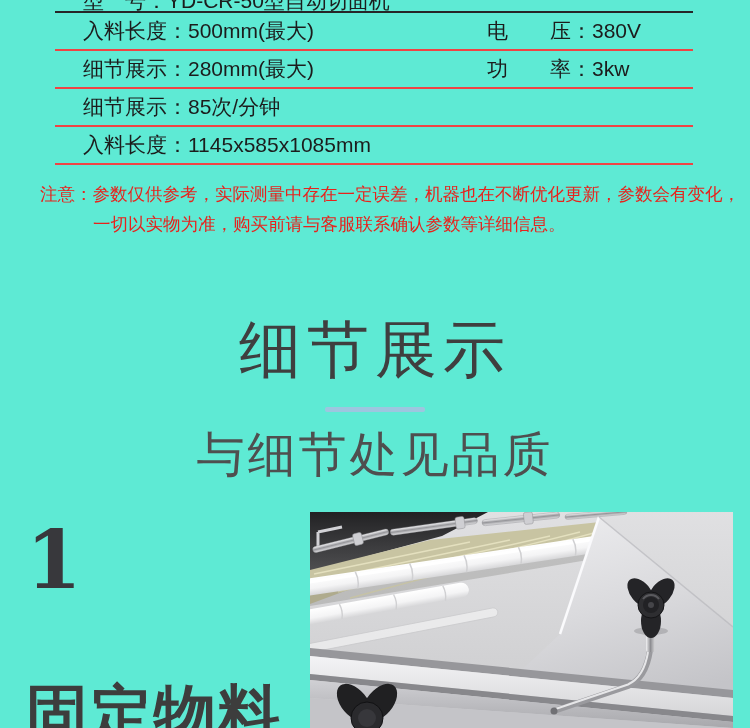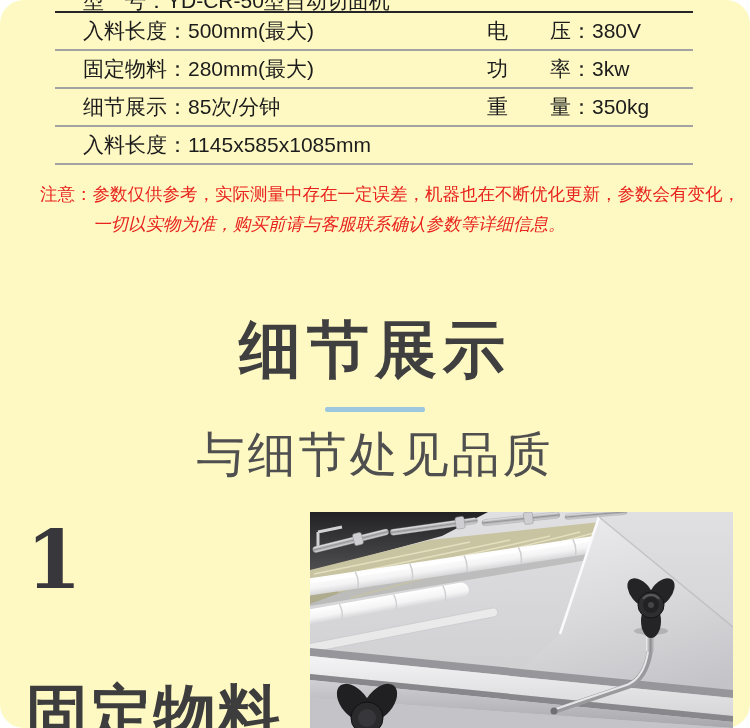--- a/index.html
+++ b/index.html
@@ -1,37 +1,37 @@
 <!DOCTYPE html>
 <html><head>
 <meta charset="utf-8">
 <style>
   * { margin:0; padding:0; box-sizing:border-box; }
   html,body { width:750px; height:728px; overflow:hidden; background:#ffffff;
     font-family:"Liberation Sans","DejaVu Sans",sans-serif; }
-  .stage { position:relative; width:750px; height:728px; background:#fef9c3;border-radius:24px; }
+  .stage { position:relative; width:750px; height:728px; background:#5eead4; }
 
   
   .spec-table { position:absolute; left:55px; top:0; width:638px; color:#1c1c1c; }
-  .spec-row { display:flex; align-items:center; height:38px; border-bottom:2px solid #a3a3a3;
+  .spec-row { display:flex; align-items:center; height:38px; border-bottom:2px solid #ef4444;
     font-size:21px; }
   .spec-row .left  { flex:0 0 432px; padding-left:28px; white-space:nowrap; }
   .spec-row .right { flex:1; white-space:nowrap; }
   .spec-clipped { height:13px; overflow:hidden; border-bottom:2px solid #262628; }
   .spec-clipped span { display:block; margin-top:-13px; padding-left:28px; font-size:21px;
     white-space:nowrap; }
 
   
   .notice { position:absolute; left:40px; top:179px; color:#e8221c; font-size:17.5px;
     line-height:30px; white-space:nowrap; }
-  .notice .line2 { padding-left:53px;font-style:italic; }
+  .notice .line2 { padding-left:53px; }
 
   
   .section-header { position:absolute; left:0; top:308px; width:750px; text-align:center; }
-  .section-title { font-size:62px; font-weight:bold; color:#3f3f3f; letter-spacing:6px; }
+  .section-title { font-size:62px; font-weight:normal; color:#3f3f3f; letter-spacing:6px; }
   .section-underline { width:100px; height:5px; background:#9dc6df; border-radius:2px;
     margin:15px auto 0; }
   .section-subtitle { margin-top:11px; font-size:48px; font-weight:normal; color:#4f4f4f;
     letter-spacing:3px; }
 
   
   .detail-number { position:absolute; left:26px; top:520px; font-size:80px; font-weight:bold;
     color:#38383c; font-family:"DejaVu Serif","Liberation Serif",serif; line-height:1; }
   .detail-caption { position:absolute; left:26px; top:680px; font-size:62px; font-weight:bold;
     color:#3d3d3d; letter-spacing:2px; white-space:nowrap; line-height:1.1; }
@@ -48,26 +48,25 @@
 
   <div class="spec-table">
     <div class="spec-clipped">
       <span>型　号：YD-CR-50型自动切面机</span>
     </div>
     <div class="spec-row">
       <span class="left">入料长度：500mm(最大)</span>
       <span class="right">电　　压：380V</span>
     </div>
     <div class="spec-row">
-      <span class="left">固定物料：280mm(最大)</span>
+      <span class="left">细节展示：280mm(最大)</span>
       <span class="right">功　　率：3kw</span>
     </div>
     <div class="spec-row">
       <span class="left">细节展示：85次/分钟</span>
-      <span class="right">重　　量：350kg</span>
     </div>
     <div class="spec-row">
       <span class="left">入料长度：1145x585x1085mm</span>
       <span class="right"></span>
     </div>
   </div>
 
   <div class="notice">
     <div class="line1">注意：参数仅供参考，实际测量中存在一定误差，机器也在不断优化更新，参数会有变化，</div>
     <div class="line2">一切以实物为准，购买前请与客服联系确认参数等详细信息。</div>

